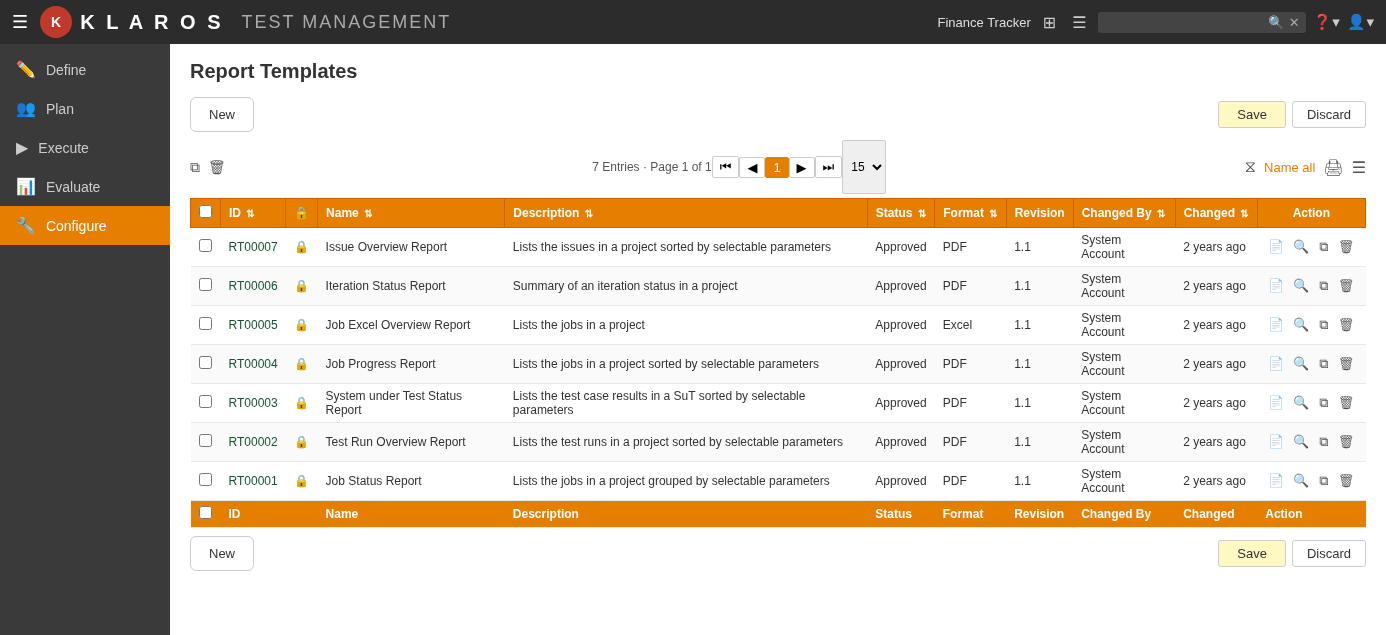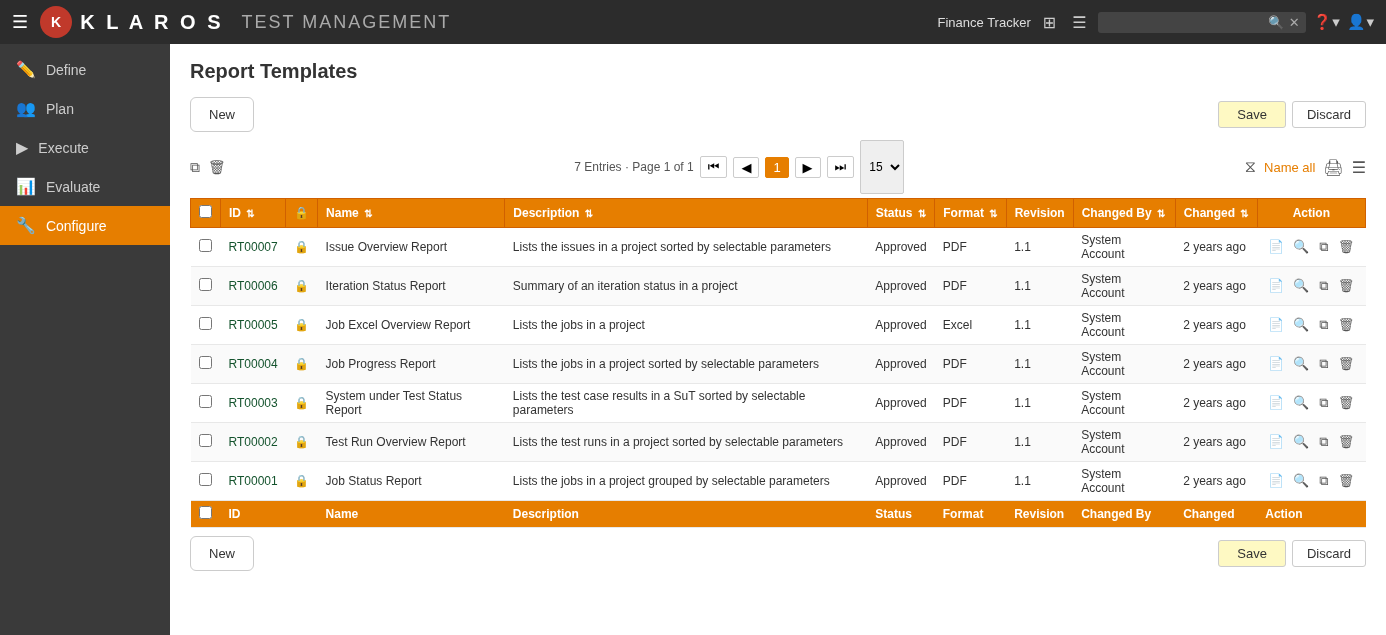--- a/index.html
+++ b/index.html
@@ -116,21 +116,20 @@
       font-size: 14px;
       cursor: pointer;
       margin-right: 8px;
       color: #555;
     }
     .pagination-center {
       flex: 1;
       display: flex;
       align-items: center;
       justify-content: center;
-      gap: 6px;
     }
     .pag-btn {
       background: none;
       border: 1px solid #ccc;
       border-radius: 2px;
       padding: 2px 7px;
       cursor: pointer;
       font-size: 13px;
     }
     .pag-btn.active { background: #e67e00; color: #fff; border-color: #e67e00; }

